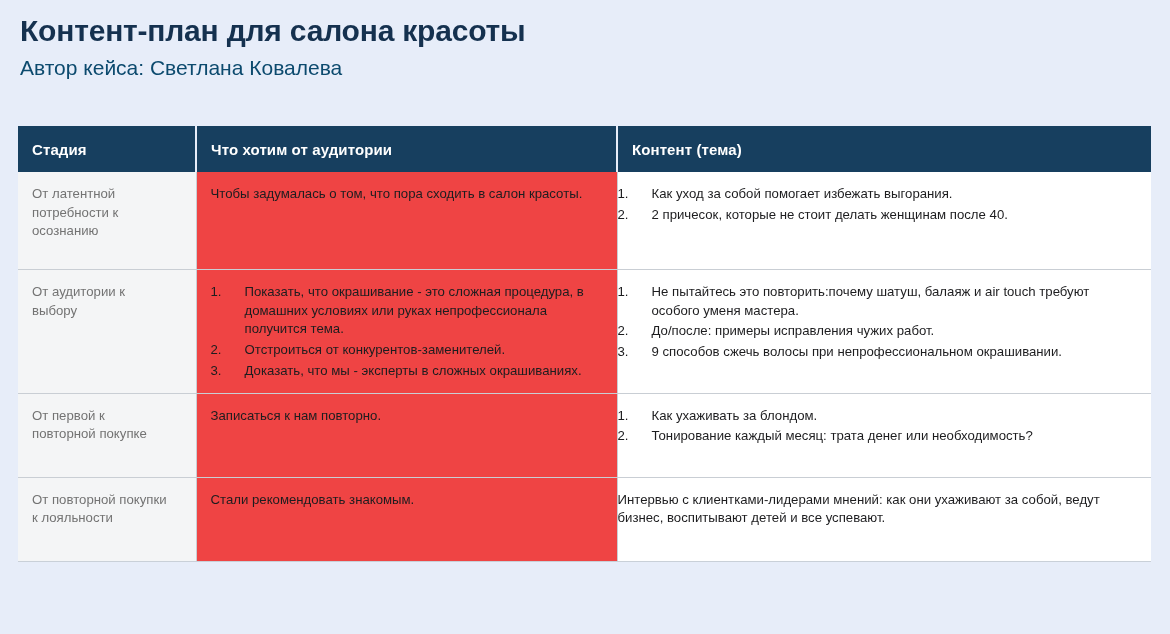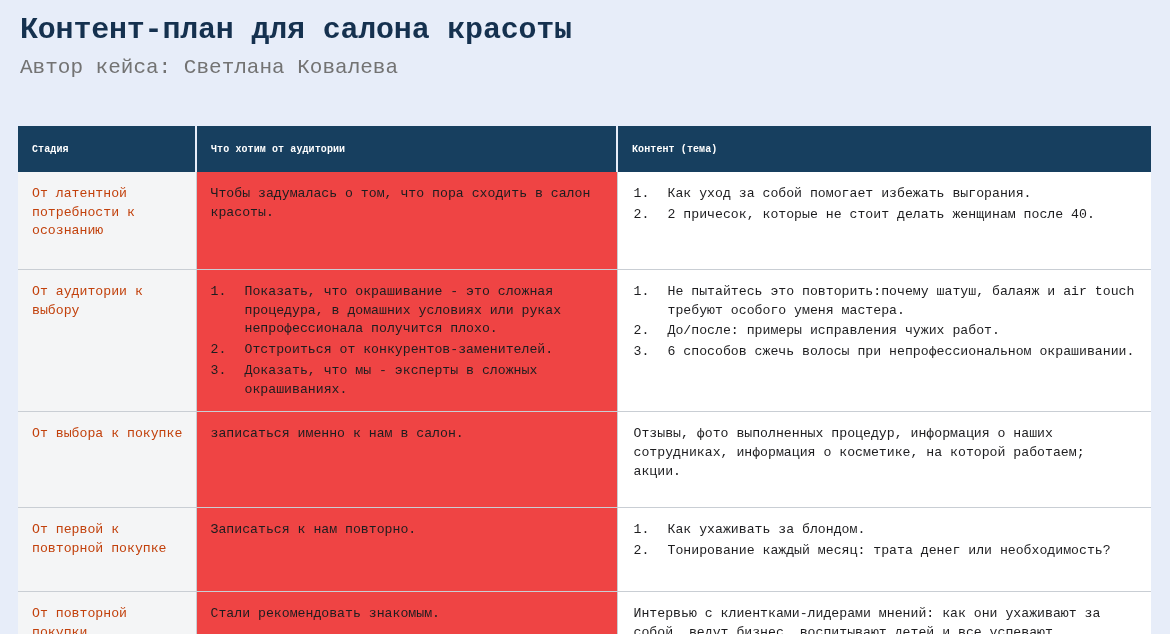--- a/index.html
+++ b/index.html
@@ -13,21 +13,20 @@
     font-family: "Liberation Sans", "DejaVu Sans", sans-serif;
     overflow: hidden;
     -webkit-font-smoothing: antialiased;
   }
 
   .page {
     position: relative;
     width: 1016px;
     height: 634px;
     box-sizing: border-box;
-    font-family: Liberation Mono, monospace;
   }
 
   
   .header {
     position: absolute;
     left: 20px;
     top: 14px;
     width: 1120px;
   }
   .page-title {
@@ -35,21 +34,21 @@
     font-size: 30px;
     font-weight: bold;
     color: #15314f;
     letter-spacing: -0.2px;
     line-height: 1.12;
   }
   .page-subtitle {
     margin: 8px 0 0 0;
     font-size: 21px;
     font-weight: normal;
-    color: #737373;
+    color: #0c4a6e;
     line-height: 1.15;
   }
 
   
   .table-wrap {
     position: absolute;
     left: 18px;
     top: 126px;
     width: 1133px;
   }
@@ -60,21 +59,21 @@
     background: #ffffff;
     box-shadow: 0 1px 0 #c9d0d8;
   }
   table.content-plan col.c1 { width: 178px; }
   table.content-plan col.c2 { width: 421px; }
   table.content-plan col.c3 { width: 534px; }
 
   thead th {
     background: #173f5f;
     color: #ffffff;
-    font-size: 10px;
+    font-size: 15px;
     font-weight: bold;
     text-align: left;
     padding: 13px 12px 13px 14px;
     height: 20px;
     vertical-align: middle;
     border-right: 2px solid #e7edf9;
     letter-spacing: 0.1px;
   }
   thead th:last-child { border-right: none; }
 
@@ -85,28 +84,28 @@
     font-size: 13.2px;
     color: #1d1d1f;
     line-height: 1.42;
     padding: 13px 14px 12px 14px;
   }
   tbody td:last-child { border-right: none; }
   tbody tr:first-child td { border-top: none; }
 
   td.stage {
     background: #f4f5f6;
-    color: #c2410c;
+    color: #737373;
     font-size: 13.2px;
     line-height: 1.42;
     padding-left: 14px;
     padding-right: 10px;
   }
   td.want { background: #ef4444; }
-  td.topic { background: #ffffff; padding-left: 16px; }
+  td.topic { background: #ffffff; padding-left: 0; }
 
   
   tr.r1 td { height: 72px; }
   tr.r2 td { height: 84px; }
   tr.r3 td { height: 70px; }
   tr.r4 td { height: 58px; }
   tr.r5 td { height: 58px; }
 
   
   .plain { margin: 0; }
@@ -177,42 +176,31 @@
               </ol>
             </td>
           </tr>
           <tr class="r2">
             <td class="stage">
               <div class="plain">От аудитории к
 выбору</div>
             </td>
             <td class="want">
               <ol class="numlist">
-                <li>Показать, что окрашивание - это сложная процедура, в домашних условиях или руках непрофессионала получится плохо.</li>
+                <li>Показать, что окрашивание - это сложная процедура, в домашних условиях или руках непрофессионала получится тема.</li>
                 <li>Отстроиться от конкурентов-заменителей.</li>
                 <li>Доказать, что мы - эксперты в сложных окрашиваниях.</li>
               </ol>
             </td>
             <td class="topic">
               <ol class="numlist">
                 <li>Не пытайтесь это повторить:почему шатуш, балаяж и air touch требуют особого уменя мастера.</li>
                 <li>До/после: примеры исправления чужих работ.</li>
-                <li>6 способов сжечь волосы при непрофессиональном окрашивании.</li>
-              </ol>
-            </td>
-          </tr>
-          <tr class="r3">
-            <td class="stage">
-              <div class="plain">От выбора к покупке</div>
-            </td>
-            <td class="want">
-              <div class="plain">записаться именно к нам в салон.</div>
-            </td>
-            <td class="topic">
-              <div class="plain">Отзывы, фото выполненных процедур, информация о наших сотрудниках, информация о косметике, на которой работаем; акции.</div>
+                <li>9 способов сжечь волосы при непрофессиональном окрашивании.</li>
+              </ol>
             </td>
           </tr>
           <tr class="r4">
             <td class="stage">
               <div class="plain">От первой к
 повторной покупке</div>
             </td>
             <td class="want">
               <div class="plain">Записаться к нам повторно.</div>
             </td>

